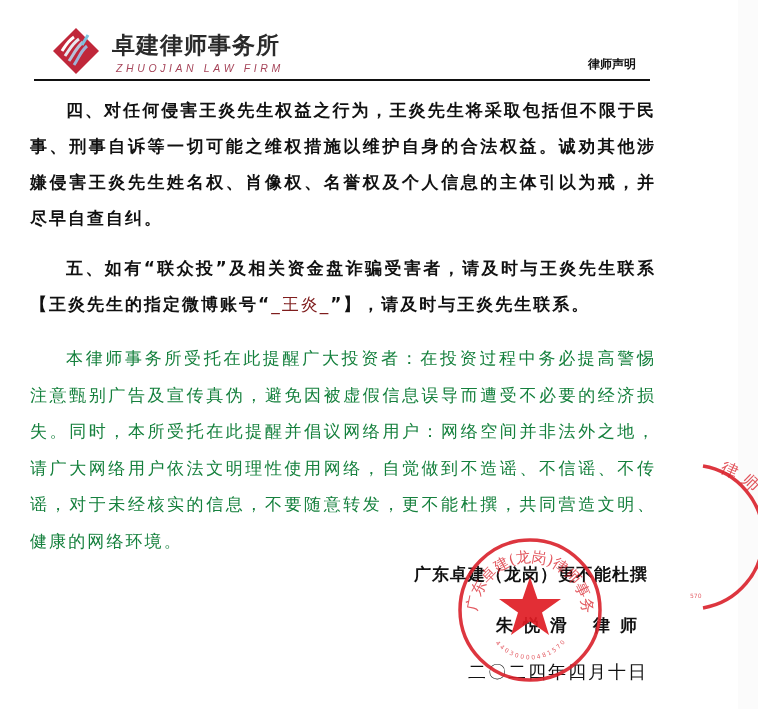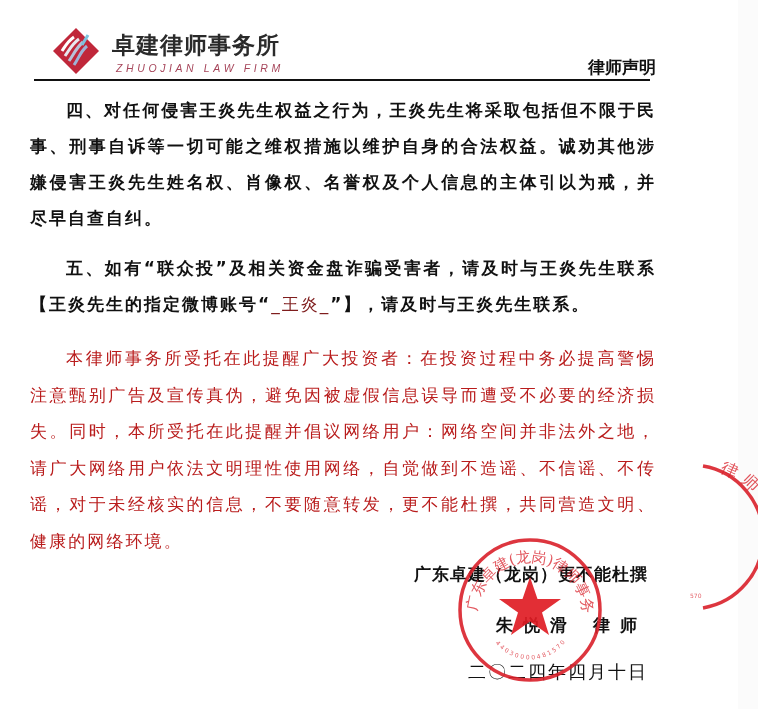--- a/index.html
+++ b/index.html
@@ -46,21 +46,21 @@
     font-family: "Liberation Sans", "DejaVu Sans", sans-serif;
     font-size: 10.5px;
     letter-spacing: 3.6px;
     color: #a6455a;
     font-style: italic;
   }
   .doc-type {
     position: absolute;
     left: 588px; top: 56px;
     font-family: "DejaVu Sans", sans-serif;
-    font-size: 17px;
+    font-size: 12px;
     font-weight: bold;
     color: #111;
   }
   .header-rule {
     position: absolute;
     left: 34px; top: 79px;
     width: 616px; height: 1.5px;
     background: #111;
   }
   .para {
@@ -75,21 +75,21 @@
   }
   .para.bold {
     font-family: "DejaVu Sans", sans-serif;
     font-weight: bold;
     font-size: 17px;
     letter-spacing: 2px;
   }
   .para.notice {
     font-family: "DejaVu Serif", serif;
     font-size: 17px;
-    color: #b91c1c;
+    color: #15803d;
     letter-spacing: 2.1px;
   }
   .weibo-handle {
     font-weight: normal;
     color: #7f1d1d;
   }
   .sign-block {
     position: absolute;
     font-family: "DejaVu Sans", sans-serif;
     font-weight: bold;

